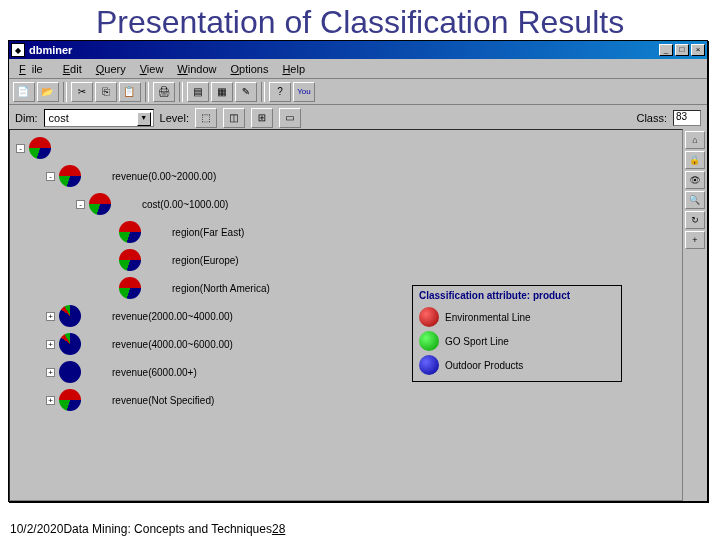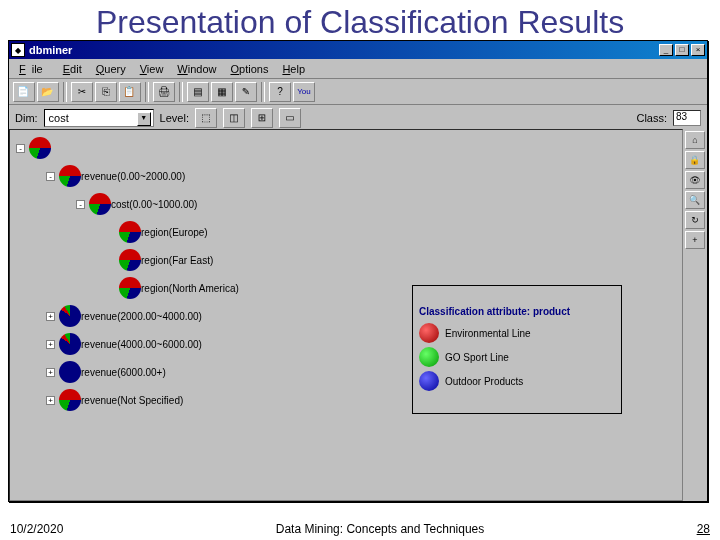--- a/index.html
+++ b/index.html
@@ -23,31 +23,31 @@
   .classbox { background: #fff; border: 1px inset #808080; width: 28px; height: 16px; font-size: 10px; padding: 0 2px; display: inline-flex; }
   .workspace { position: absolute; top: 88px; left: 0; right: 24px; bottom: 0; background: #c0c0c0; border: 1px inset #808080; overflow: hidden; font-size: 10px; }
   .right-toolbar { position: absolute; top: 88px; right: 0; width: 24px; bottom: 0; background: #c0c0c0; display: flex; flex-direction: column; gap: 2px; padding: 2px; align-items: center; }
   .rtbtn { width: 20px; height: 18px; background: #c0c0c0; border: 1px solid #fff; border-right-color: #808080; border-bottom-color: #808080; cursor: pointer; font-size: 9px; display: flex; align-items: center; justify-content: center; }
   .tree { position: relative; padding: 4px 0 0 6px; }
   .tnode { display: flex; align-items: center; height: 28px; position: relative; font-size: 10px; }
   .pie { width: 22px; height: 22px; border-radius: 50%; position: relative; flex-shrink: 0; }
   .pie.main { background: conic-gradient(#cc0000 0 25%, #000080 25% 55%, #00aa00 55% 75%, #cc0000 75% 100%); }
   .pie.blue { background: conic-gradient(#000080 0 85%, #cc0000 85% 92%, #00aa00 92% 100%); }
   .pie.bluefull { background: #000080; }
-  .nlabel { white-space: nowrap; }
+  .nlabel { margin-left: 6px; white-space: nowrap; padding-left: 25px; }
   .expander { width: 9px; height: 9px; background: #fff; border: 1px solid #808080; font-size: 8px; line-height: 7px; text-align: center; margin-right: 4px; cursor: pointer; flex-shrink: 0; }
   .indent { display: inline-block; }
-  .legend { position: absolute; right: 60px; top: 155px; width: 210px; background: #c0c0c0; border: 1px solid #000; padding: 20px 6px; font-size: 10px; }
+  .legend { position: absolute; right: 60px; top: 155px; width: 210px; background: #c0c0c0; border: 1px solid #000; padding: 4px 6px; font-size: 10px; }
   .legend-title { color: #000080; font-weight: bold; margin-bottom: 4px; font-size: 10px; }
   .legend-row { display: flex; align-items: center; height: 24px; gap: 6px; }
   .lball { width: 20px; height: 20px; border-radius: 50%; }
   .lball.red { background: radial-gradient(circle at 35% 35%, #ff6666, #990000); }
   .lball.green { background: radial-gradient(circle at 35% 35%, #66ff66, #009900); }
   .lball.blue { background: radial-gradient(circle at 35% 35%, #6666ff, #000099); }
-  .footer { position: absolute; bottom: 4px; left: 10px; right: 10px; display: flex; justify-content: space-between; font-size: 12px; font-family: Verdana, sans-serif; }
+  .footer { position: absolute; bottom: 4px; left: 10px; right: 10px; display: flex; font-size: 12px; font-family: Verdana, sans-serif; }
   .footer .pn { color: #000; text-decoration: underline; }
 </style>
 </head>
 <body>
 
 <div class="slide-title">Presentation of Classification Results</div>
 
 <div class="app-window">
   <div class="titlebar">
     <span class="icon">◆</span>
@@ -121,27 +121,27 @@
         <div class="tnode">
           <span class="indent" style="width: 60px;"></span>
           <span class="expander">-</span>
           <span class="pie main"></span>
           <span class="nlabel">cost(0.00~1000.00)</span>
         </div>
         <div class="tnode">
           <span class="indent" style="width: 90px;"></span>
           <span style="width: 13px; display: inline-block;"></span>
           <span class="pie main"></span>
-          <span class="nlabel">region(Europe)</span>
+          <span class="nlabel">region(Far East)</span>
         </div>
         <div class="tnode">
           <span class="indent" style="width: 90px;"></span>
           <span style="width: 13px; display: inline-block;"></span>
           <span class="pie main"></span>
-          <span class="nlabel">region(Far East)</span>
+          <span class="nlabel">region(Europe)</span>
         </div>
         <div class="tnode">
           <span class="indent" style="width: 90px;"></span>
           <span style="width: 13px; display: inline-block;"></span>
           <span class="pie main"></span>
           <span class="nlabel">region(North America)</span>
         </div>
         <div class="tnode">
           <span class="indent" style="width: 30px;"></span>
           <span class="expander">+</span>

